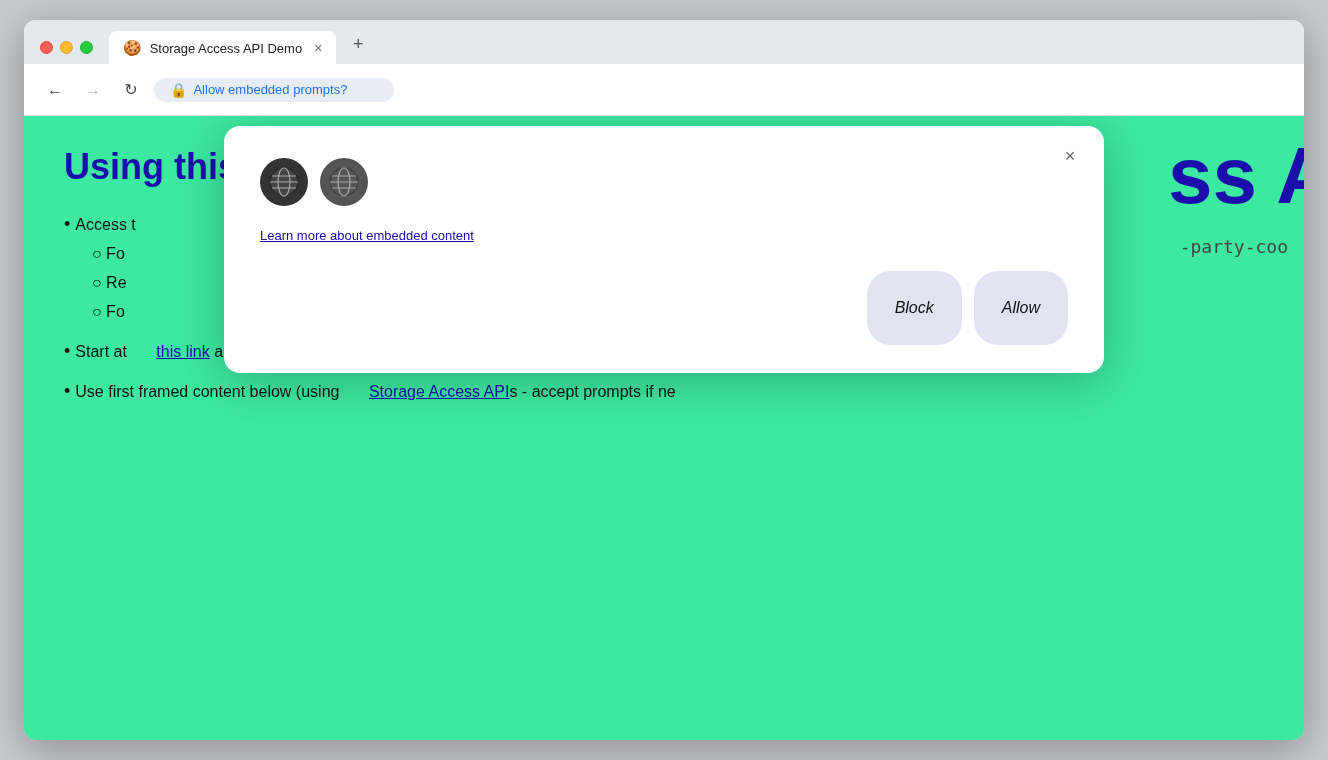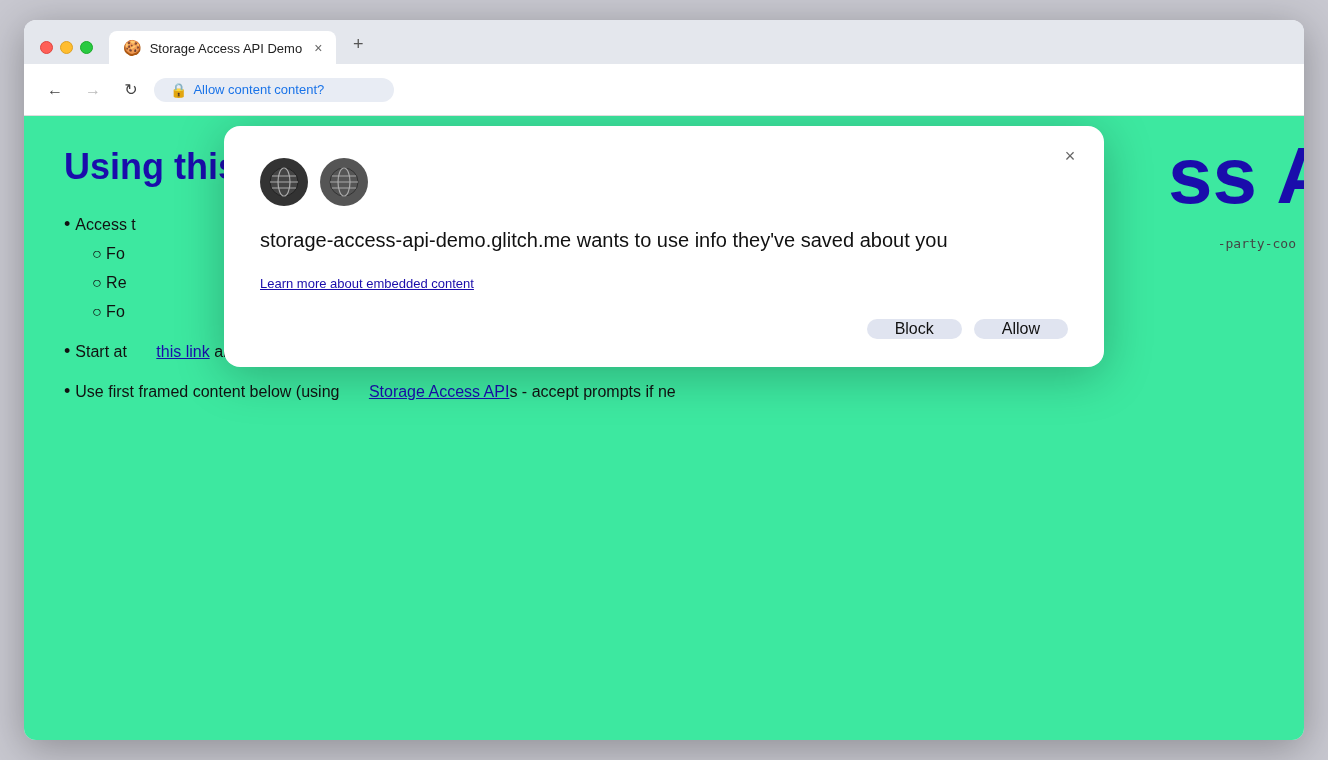--- a/index.html
+++ b/index.html
@@ -215,23 +215,23 @@
       right: -30px;
       top: 20px;
       font-size: 80px;
       font-weight: 900;
       color: #1a0dab;
       line-height: 1;
     }
 
     .page-right-code {
       position: absolute;
-      right: 8px;
+      right: 16px;
       top: 120px;
-      font-size: 13px;
+      font-size: 18px;
       color: #444;
       font-family: monospace;
     }
 
     
     .dialog-overlay {
       position: absolute;
       top: 0;
       left: 0;
       right: 0;
@@ -311,28 +311,29 @@
       margin-bottom: 28px;
     }
 
     .dialog-buttons {
       display: flex;
       justify-content: flex-end;
       gap: 12px;
     }
 
     .dialog-btn {
-      padding: 1px 28px;
+      padding: 28px 28px;
       border-radius: 24px;
       border: none;
       font-size: 16px;
       font-weight: 500;
       cursor: pointer;
       background: #e0e4f0;
       color: #111;
+      font-style: italic;
     }
   </style>
 </head>
 <body>
 
 <div class="browser-window">
 
   <div class="title-bar">
     <div class="traffic-lights">
       <div class="traffic-light tl-close"></div>
@@ -348,21 +349,21 @@
   </div>
 
   <div class="nav-bar">
     <button class="nav-btn">←</button>
     <button class="nav-btn disabled">→</button>
     <button class="nav-btn">↻</button>
 
     <div class="address-bar-container">
       <div class="address-bar-permission">
         <span class="permission-icon">🔒</span>
-        <span>Allow content content?</span>
+        <span>Allow embedded prompts?</span>
       </div>
     </div>
   </div>
 
   <div class="page-content">
     <div class="page-text-overlay">
       <div class="page-heading">Using this</div>
       <ul class="page-list">
         <li>
           <span>Access t</span>
@@ -402,21 +403,20 @@
             <svg width="32" height="32" viewBox="0 0 32 32" fill="none" xmlns="http://www.w3.org/2000/svg">
               <circle cx="16" cy="16" r="14" fill="#555" stroke="#333" stroke-width="1"></circle>
               <ellipse cx="16" cy="16" rx="6" ry="14" fill="none" stroke="#aaa" stroke-width="1.2"></ellipse>
               <line x1="2" y1="16" x2="30" y2="16" stroke="#aaa" stroke-width="1.2"></line>
               <line x1="4" y1="10" x2="28" y2="10" stroke="#aaa" stroke-width="1"></line>
               <line x1="4" y1="22" x2="28" y2="22" stroke="#aaa" stroke-width="1"></line>
             </svg>
           </div>
         </div>
 
-        <div class="dialog-main-text">storage-access-api-demo.glitch.me wants to use info they've saved about you</div>
         <a class="dialog-learn-link">Learn more about embedded content</a>
 
         <div class="dialog-buttons">
           <button class="dialog-btn">Block</button>
           <button class="dialog-btn">Allow</button>
         </div>
       </div>
     </div>
   </div>
 </div>

